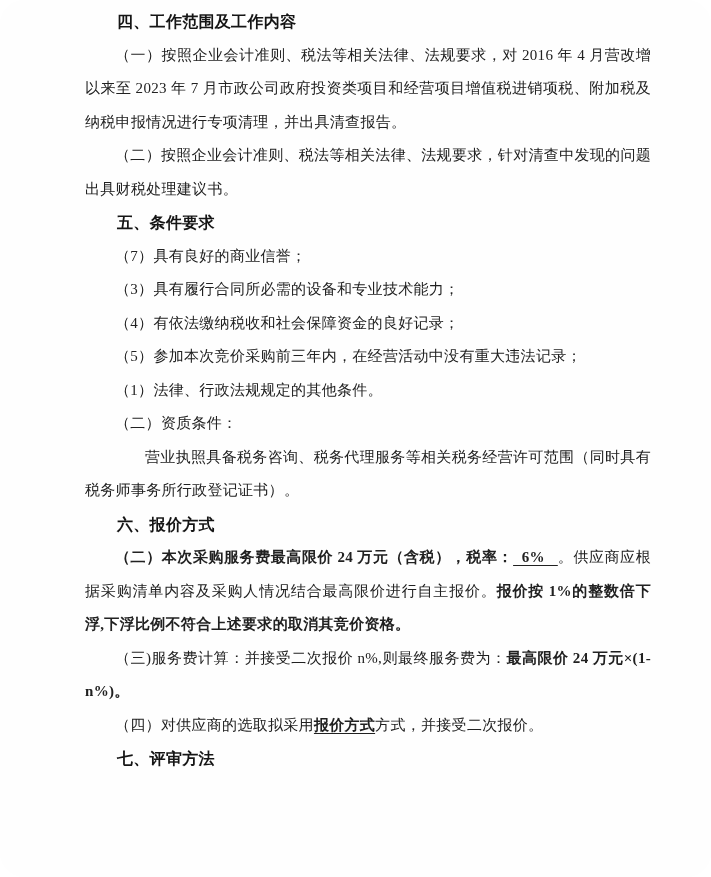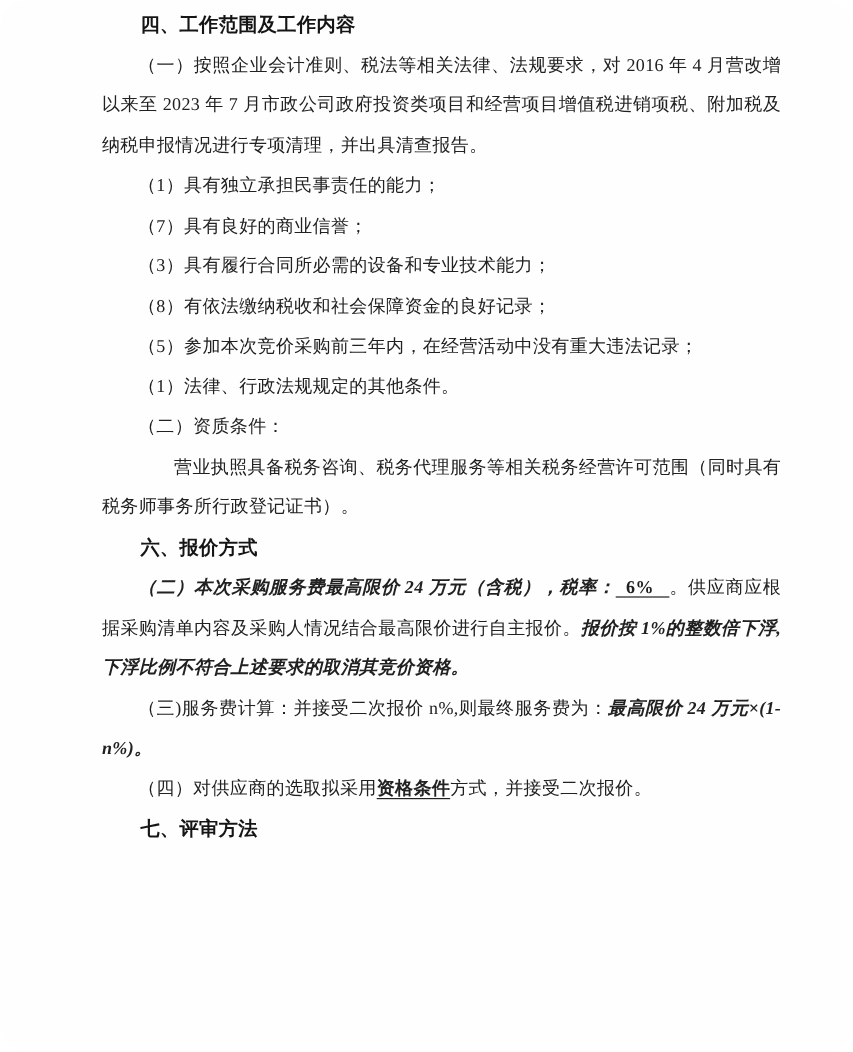--- a/index.html
+++ b/index.html
@@ -28,42 +28,43 @@
     letter-spacing: 0.3px;
   }
   .doc p.heading {
     font-weight: bold;
     font-size: 16px;
     color: #151515;
   }
   .doc p.indent4 {
     text-indent: 4em;
   }
-  .b  { font-weight: bold; font-style: italic; }
+  .b  { font-weight: bold; }
   .bu { font-weight: bold; text-decoration: underline; text-underline-offset: 3px; white-space: pre; }
 </style>
 </head>
 <body>
 
 <div class="page">
   <div class="doc">
 
     <p class="heading">四、工作范围及工作内容</p>
     <p>（一）按照企业会计准则、税法等相关法律、法规要求，对 2016 年 4 月营改增以来至 2023 年 7 月市政公司政府投资类项目和经营项目增值税进销项税、附加税及纳税申报情况进行专项清理，并出具清查报告。</p>
+    <p>（二）按照企业会计准则、税法等相关法律、法规要求，针对清查中发现的问题出具财税处理建议书。</p>
 
-    <p>（1）具有独立承担民事责任的能力；</p>
+    <p class="heading">五、条件要求</p>
     <p>（7）具有良好的商业信誉；</p>
     <p>（3）具有履行合同所必需的设备和专业技术能力；</p>
-    <p>（8）有依法缴纳税收和社会保障资金的良好记录；</p>
+    <p>（4）有依法缴纳税收和社会保障资金的良好记录；</p>
     <p>（5）参加本次竞价采购前三年内，在经营活动中没有重大违法记录；</p>
     <p>（1）法律、行政法规规定的其他条件。</p>
     <p>（二）资质条件：</p>
     <p class="indent4">营业执照具备税务咨询、税务代理服务等相关税务经营许可范围（同时具有税务师事务所行政登记证书）。</p>
 
     <p class="heading">六、报价方式</p>
     <p><span class="b">（二）本次采购服务费最高限价 24 万元（含税），税率：</span><span class="bu">&nbsp;&nbsp;6%&nbsp;&nbsp;&nbsp;</span><span>。供应商应根据采购清单内容及采购人情况结合最高限价进行自主报价。</span><span class="b">报价按 1%的整数倍下浮,下浮比例不符合上述要求的取消其竞价资格。</span></p>
     <p><span>（三)服务费计算：并接受二次报价 n%,则最终服务费为：</span><span class="b">最高限价 24 万元×(1-n%)。</span></p>
-    <p><span>（四）对供应商的选取拟采用</span><span class="bu">资格条件</span><span>方式，并接受二次报价。</span></p>
+    <p><span>（四）对供应商的选取拟采用</span><span class="bu">报价方式</span><span>方式，并接受二次报价。</span></p>
 
     <p class="heading">七、评审方法</p>
 
   </div>
 </div>
 
 </body></html>

